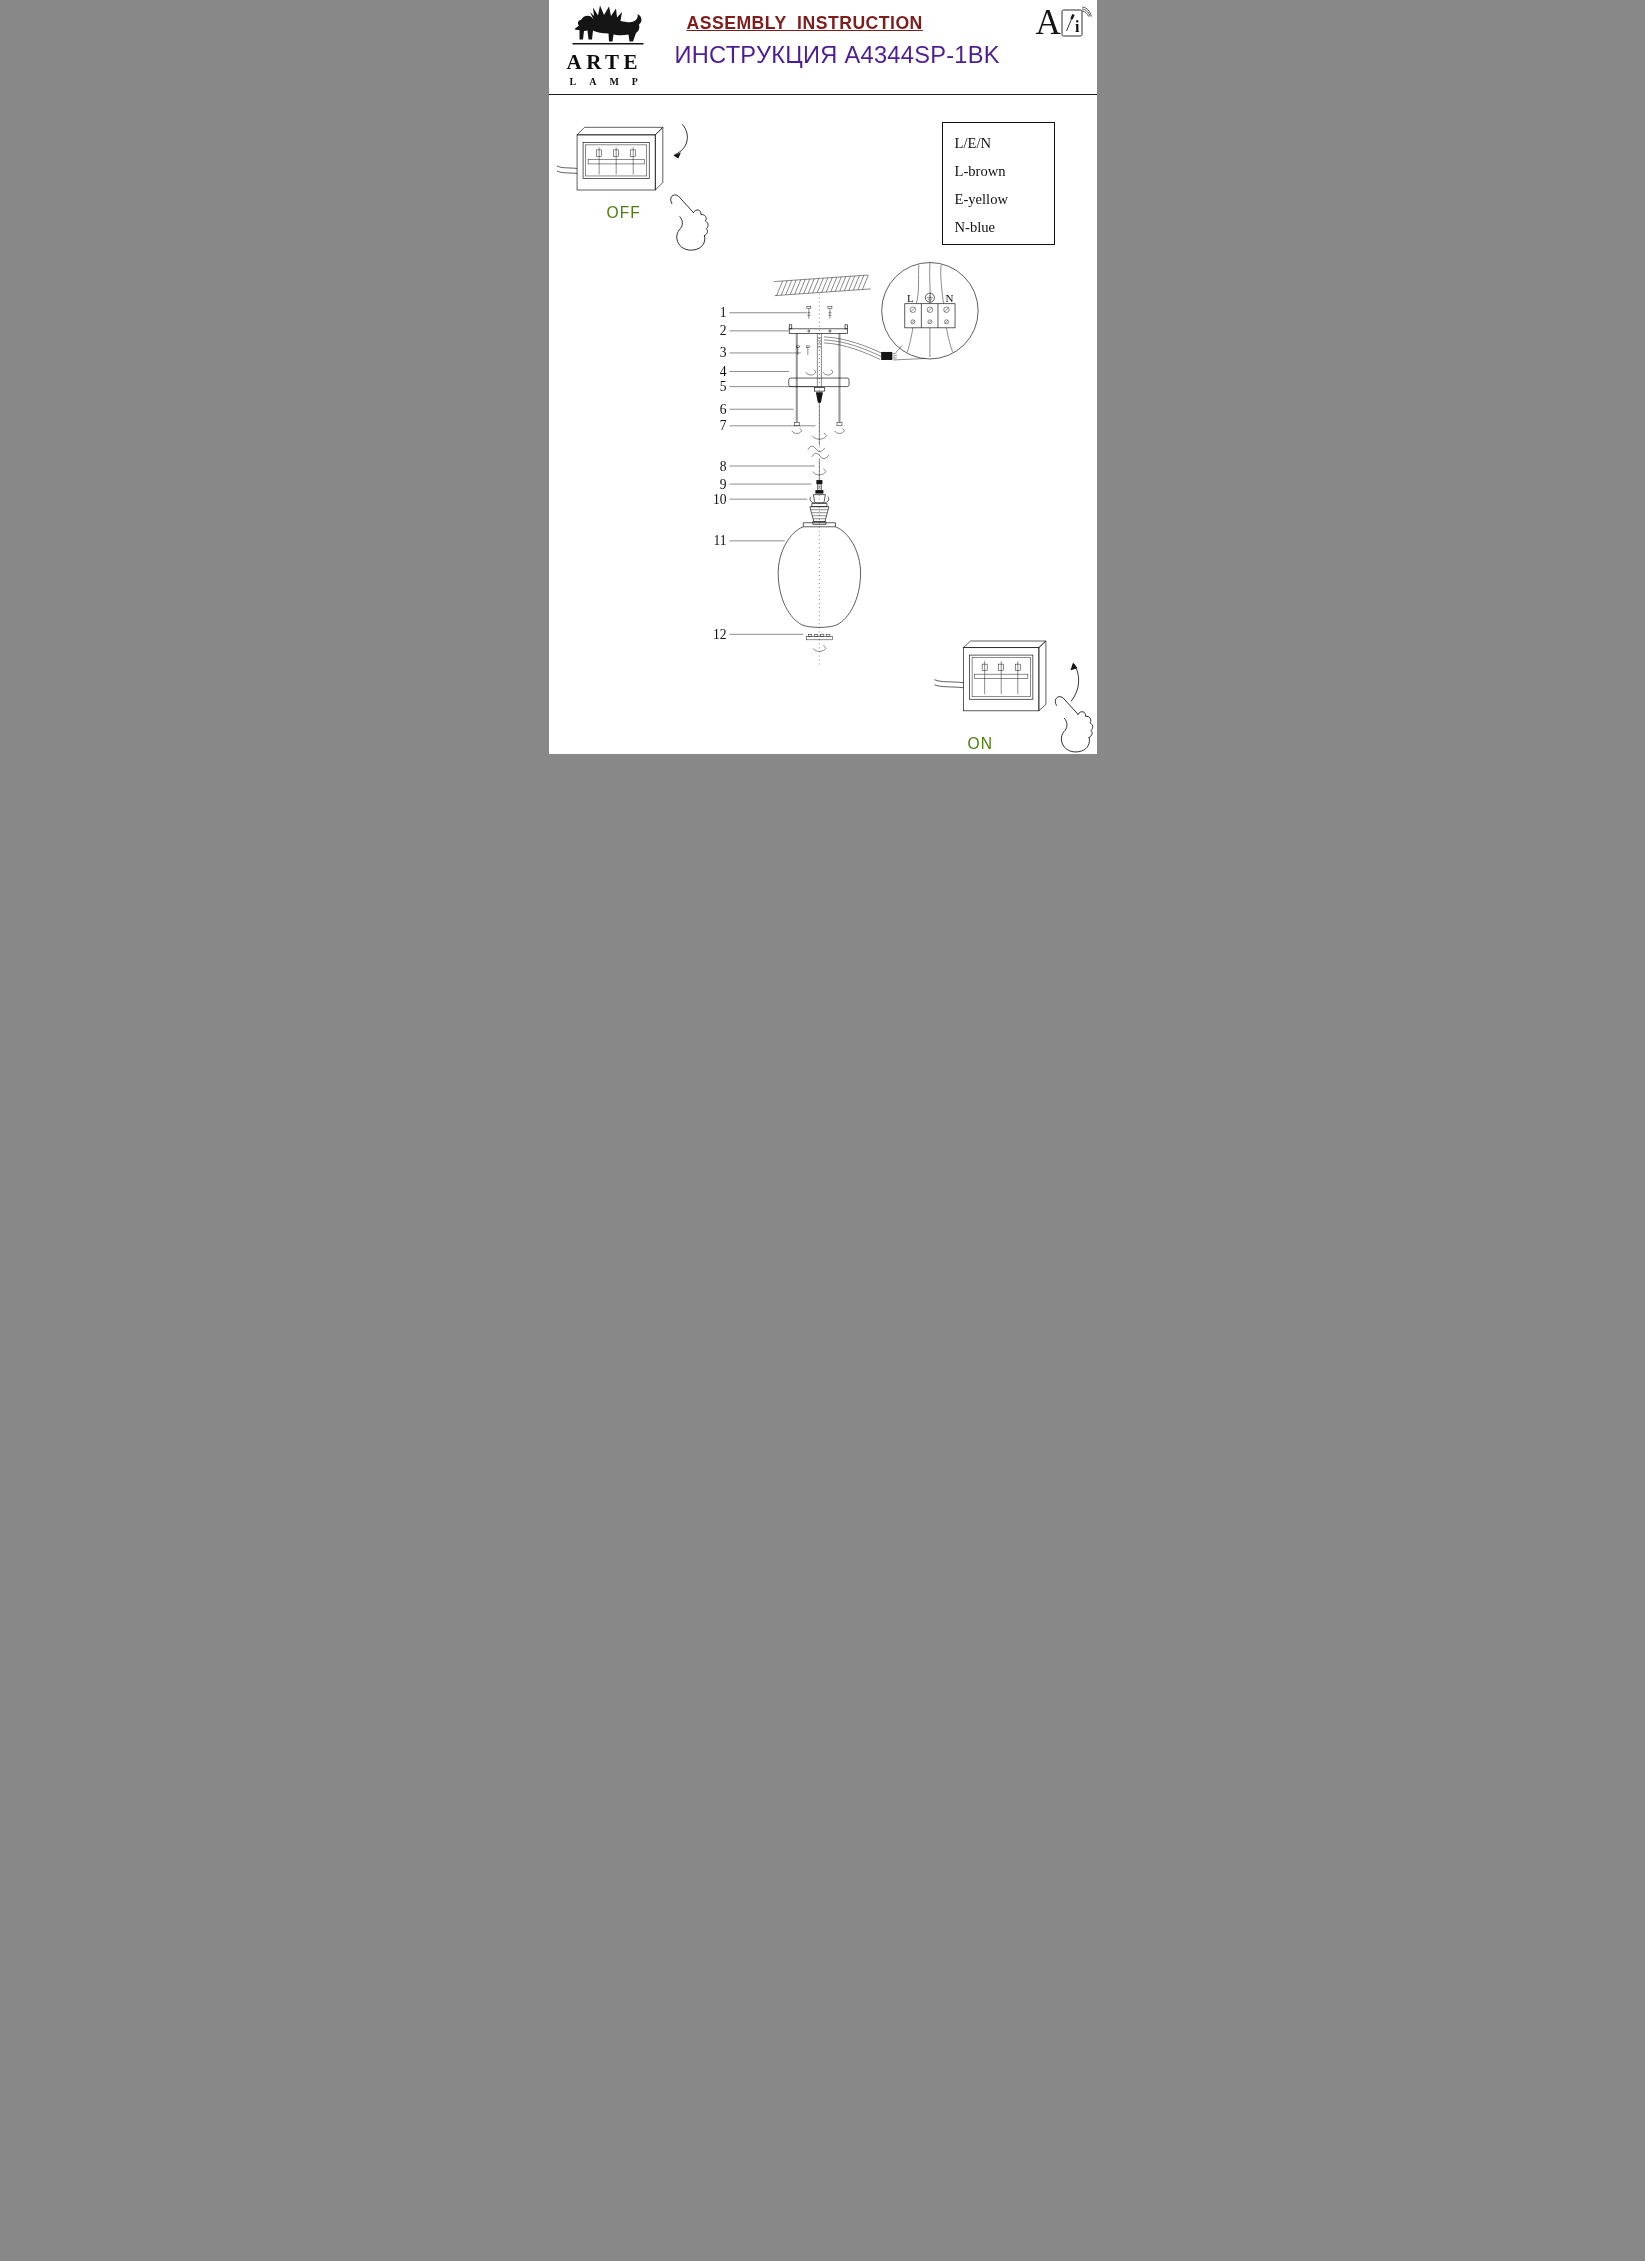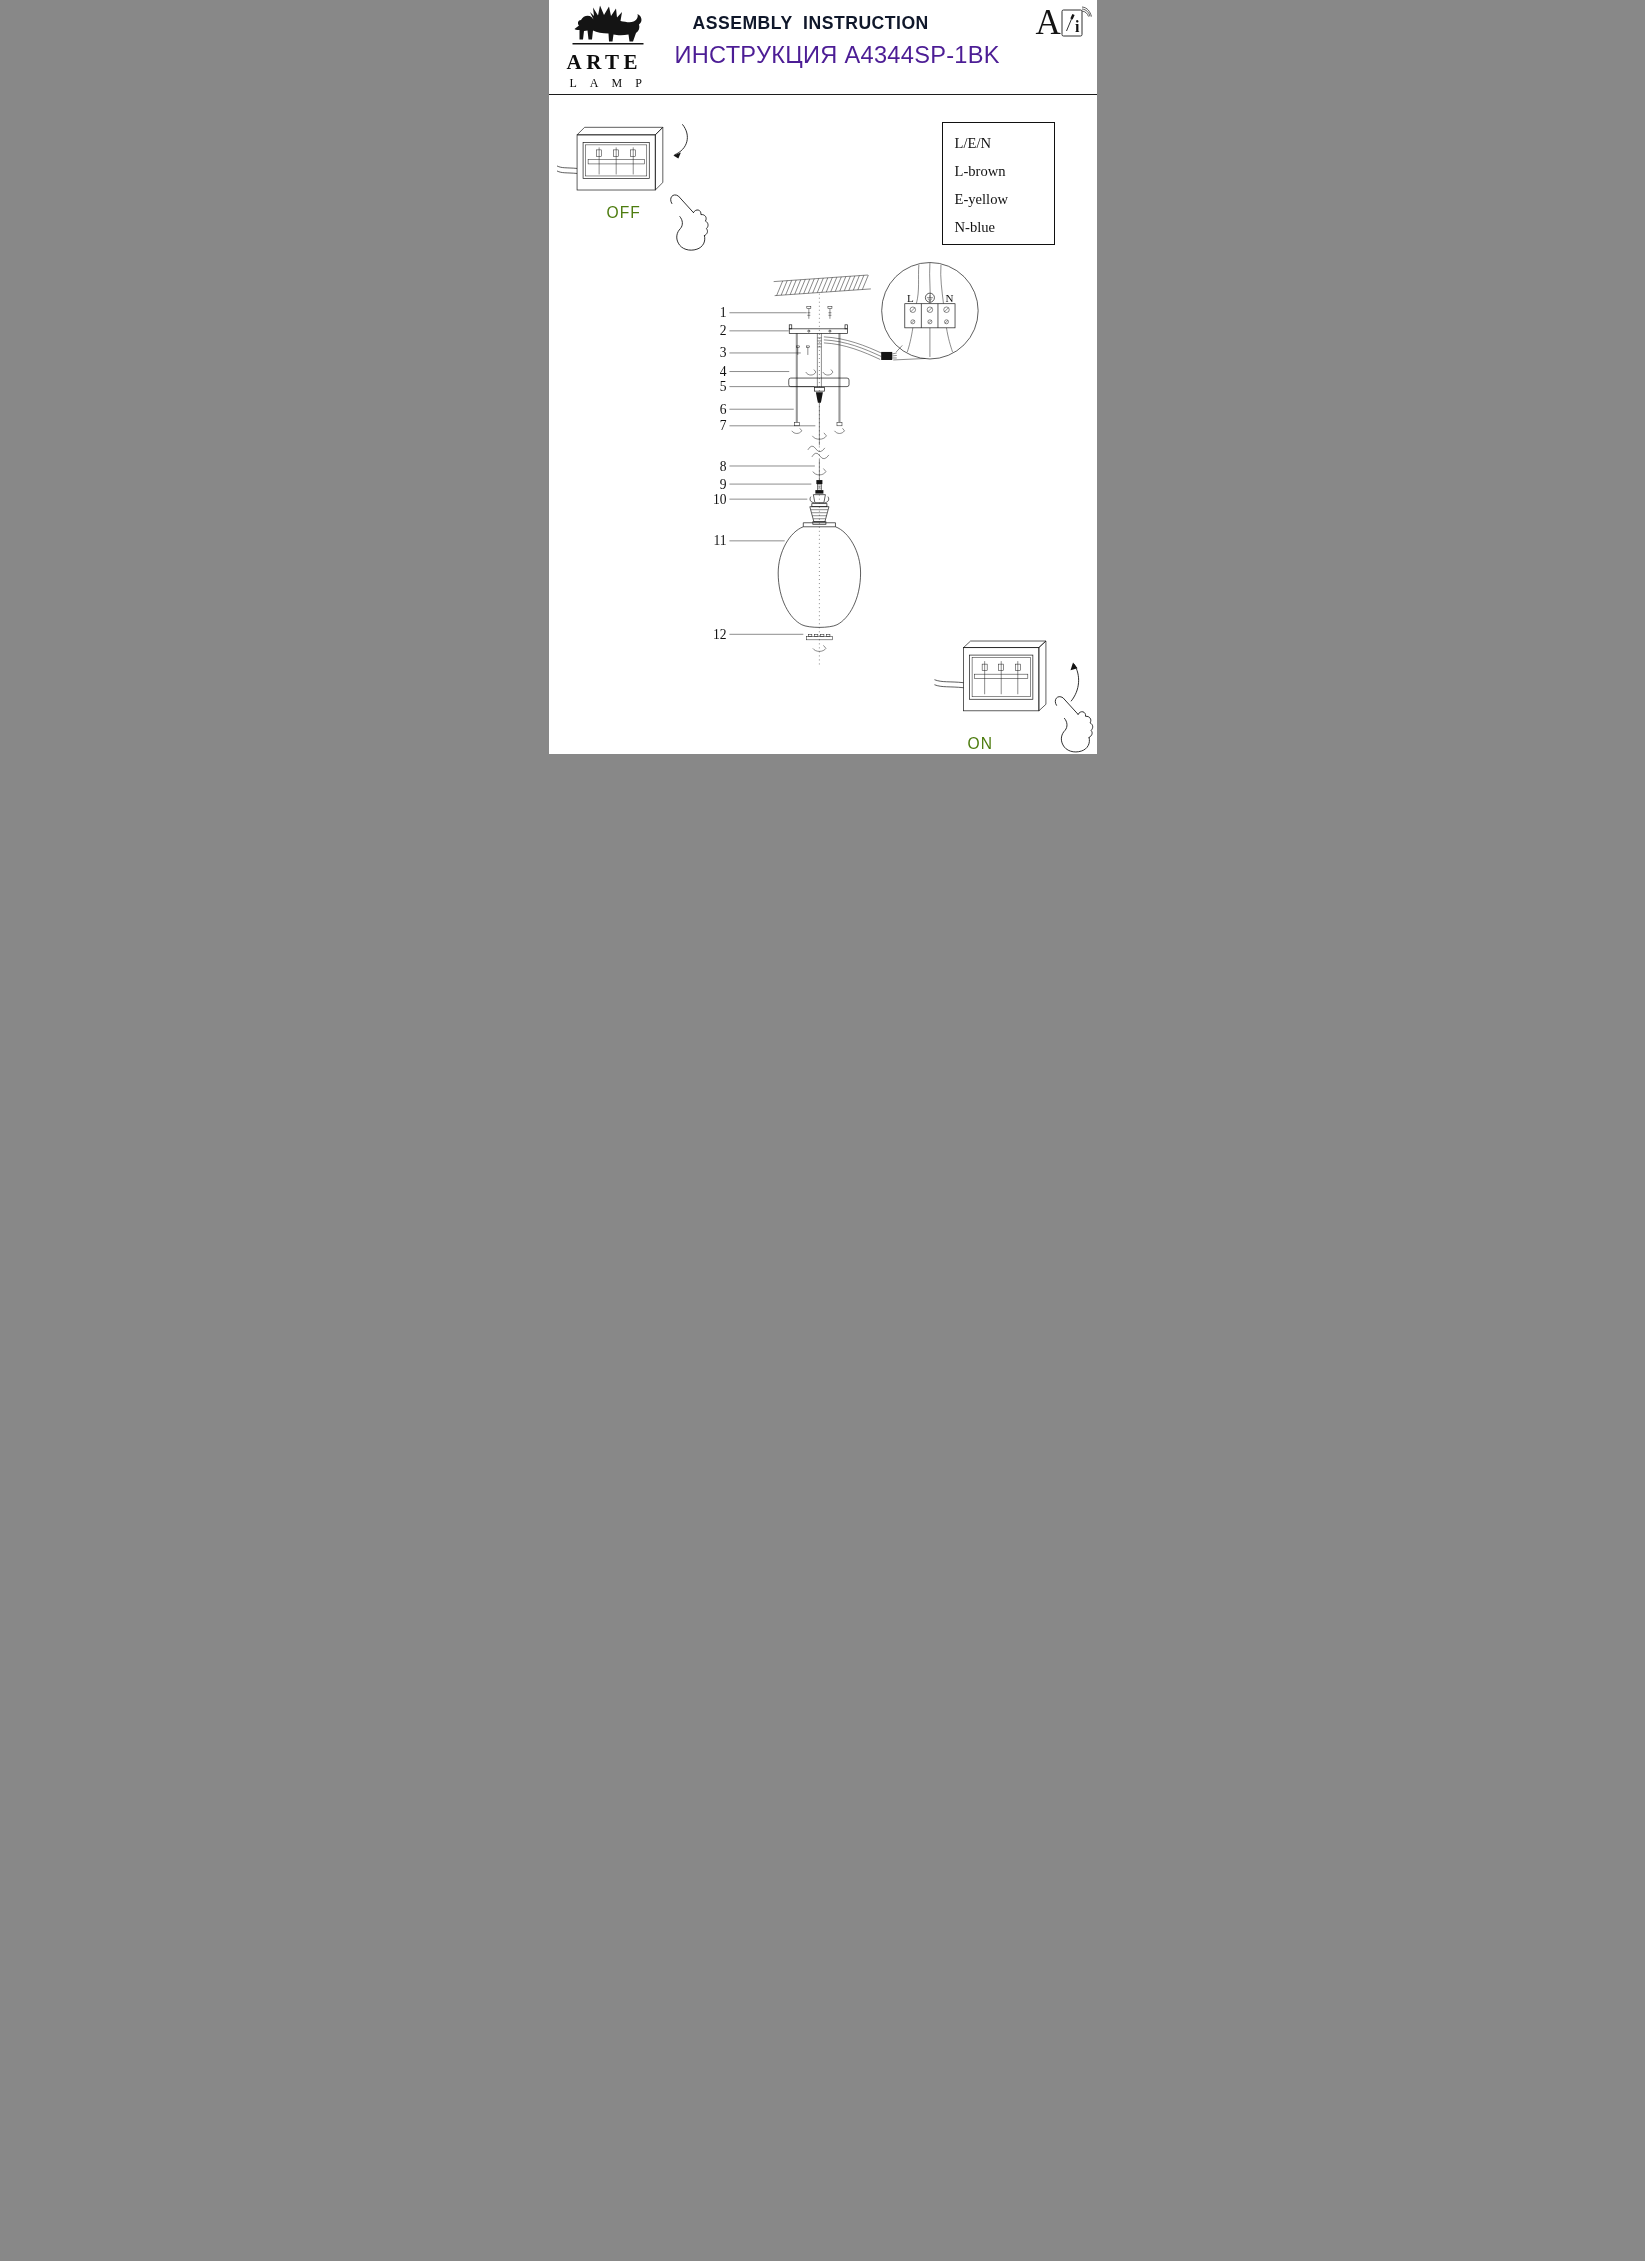--- a/index.html
+++ b/index.html
@@ -9,41 +9,41 @@
     margin:0 auto;
     background:#ffffff;
     font-family:"Liberation Sans", sans-serif;
     color:#111;
     overflow:hidden;
   }
   .abs{position:absolute;}
   
   .header-rule{position:absolute;left:0;top:94px;width:100%;height:1px;background:#1c1c1c;}
   .title-en{
-    position:absolute;left:144px;top:13px;
-    font-size:17.6px;font-weight:600;letter-spacing:0.5px;white-space:pre;color:#0f172a;
+    position:absolute;left:138px;top:13px;
+    font-size:17.6px;font-weight:600;letter-spacing:0.5px;white-space:pre;color:#7f1d1d;text-decoration:underline;
   }
   .title-ru{
     position:absolute;left:126px;top:42px;
     font-size:23.6px;font-weight:500;letter-spacing:0.3px;white-space:pre;color:#4c1d95;
   }
   .corner-letter{
     position:absolute;left:487px;top:3px;
     font-family:"Liberation Serif", serif;
     font-size:35px;font-weight:500;color:#141414;
   }
   .logo-name{
     position:absolute;left:18px;top:50px;
     font-family:"Liberation Serif", serif;
     font-size:21px;font-weight:700;letter-spacing:4.5px;color:#0d0d0d;
   }
   .logo-sub{
     position:absolute;left:21px;top:76px;
     font-family:"Liberation Serif", serif;
-    font-size:12px;font-weight:400;letter-spacing:13px;color:#0d0d0d;
+    font-size:10px;font-weight:700;letter-spacing:13px;color:#0d0d0d;
   }
   
   .legend{
     position:absolute;left:393px;top:122px;width:113px;height:123px;
     border:1px solid #111;box-sizing:border-box;
     padding:6px 0 11px 12px;
   }
   .legend .line{
     font-family:"Liberation Serif", serif;
     font-size:14.6px;line-height:28px;color:#111;white-space:pre;

